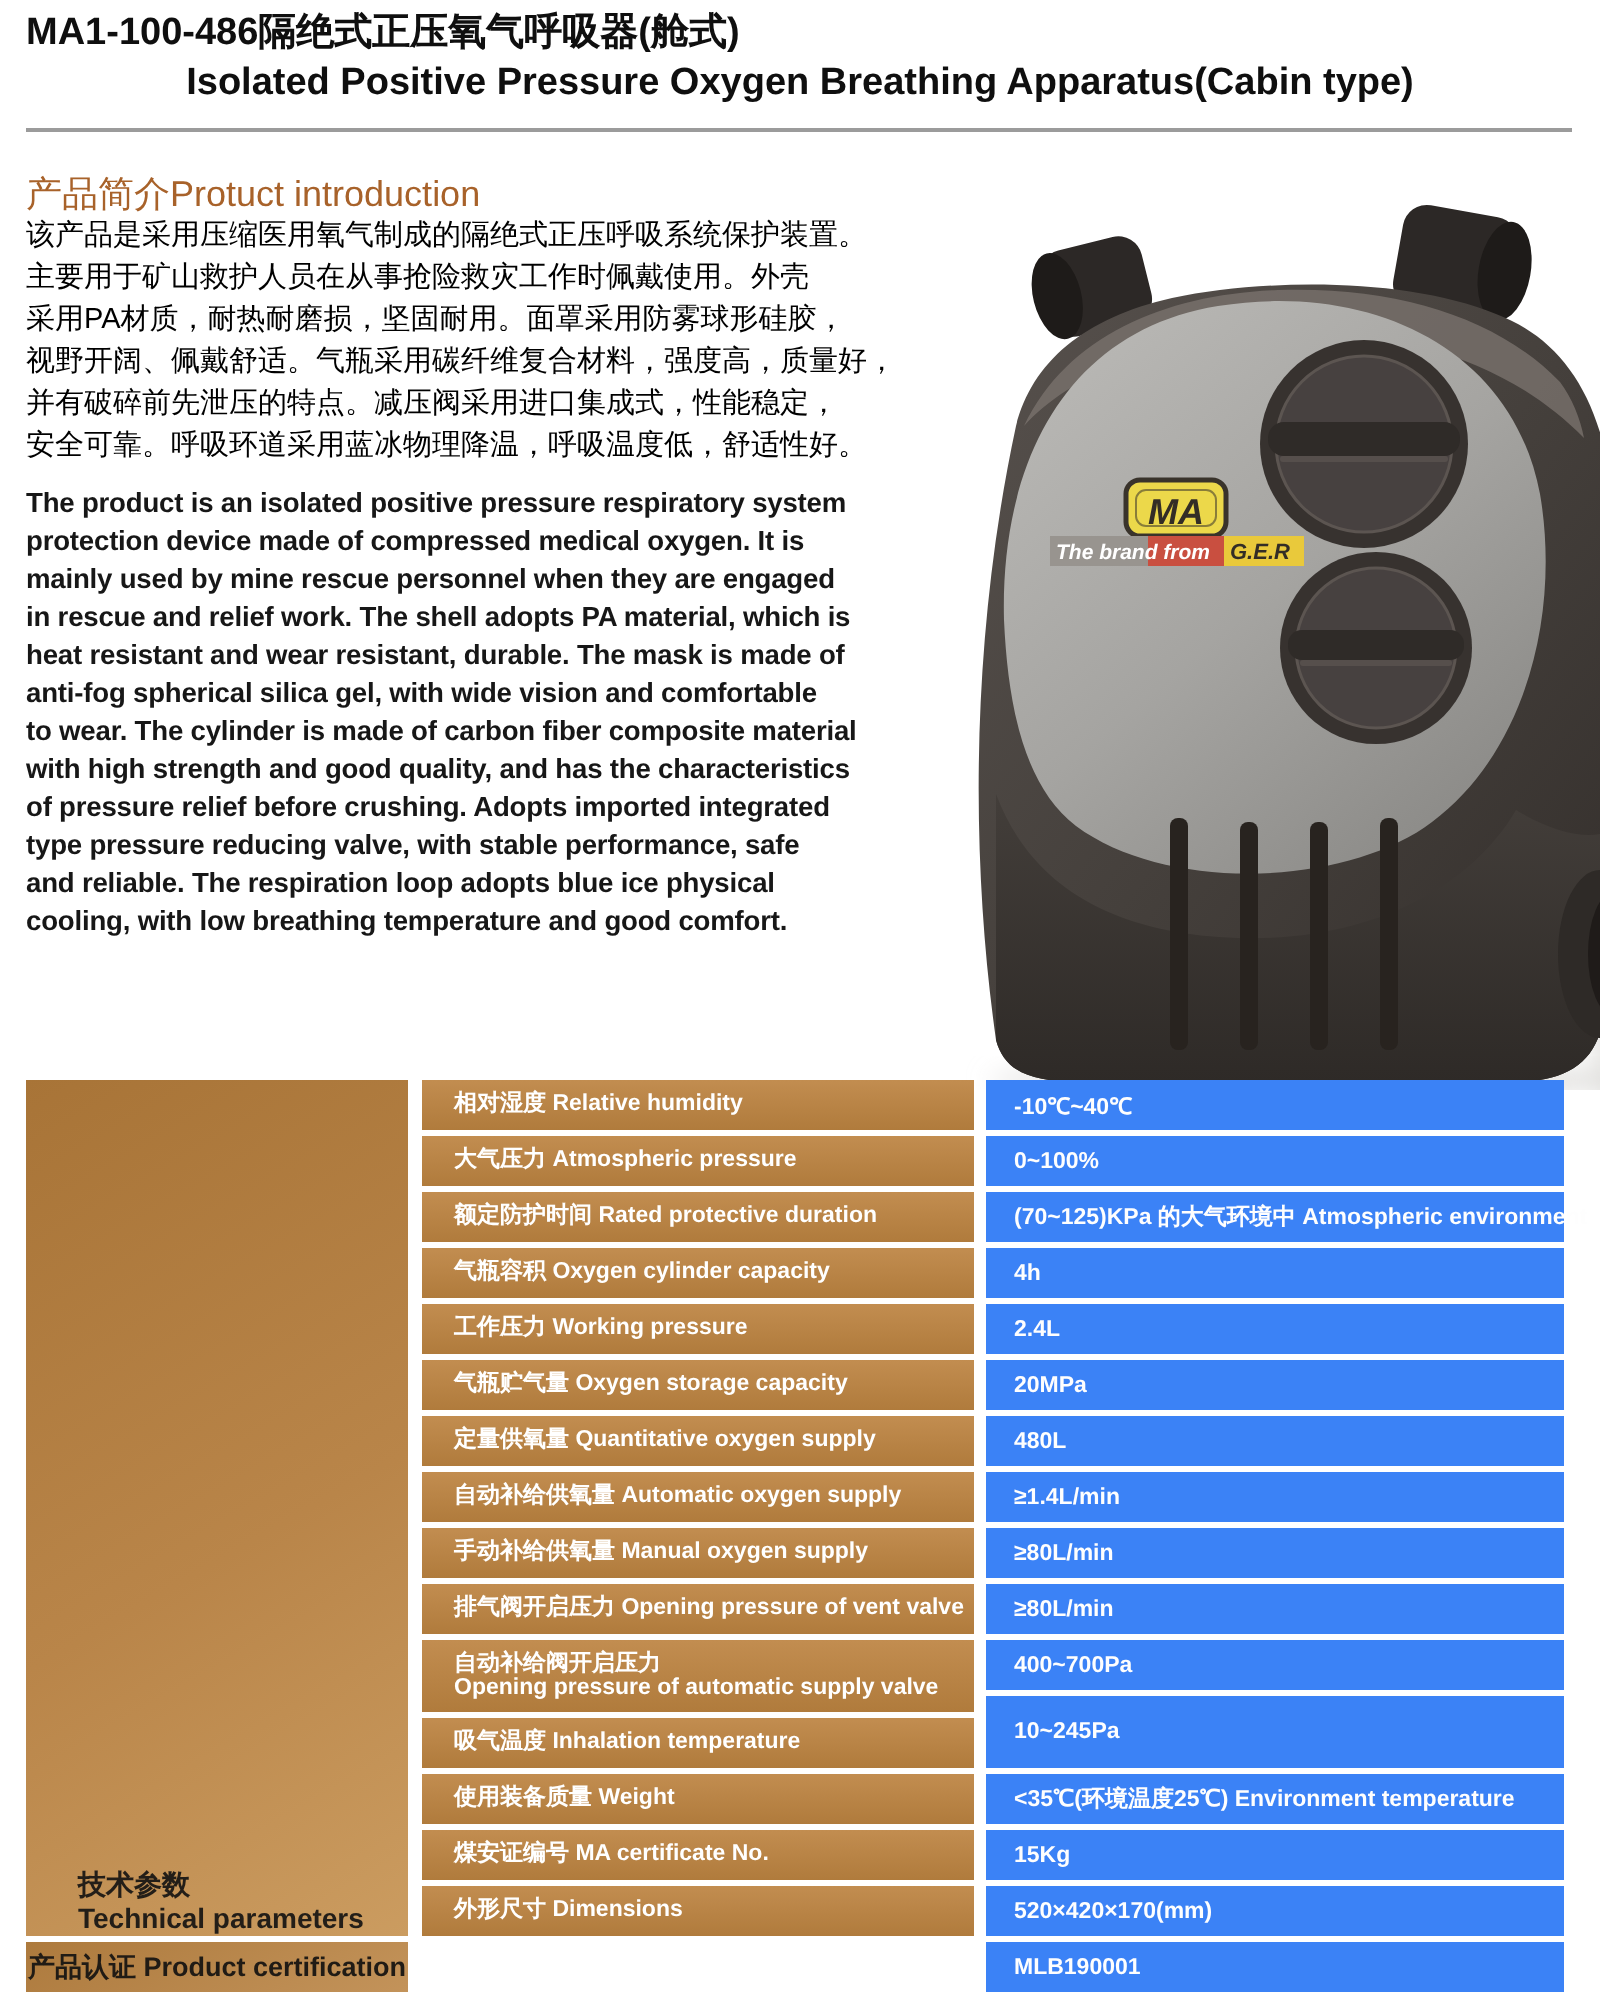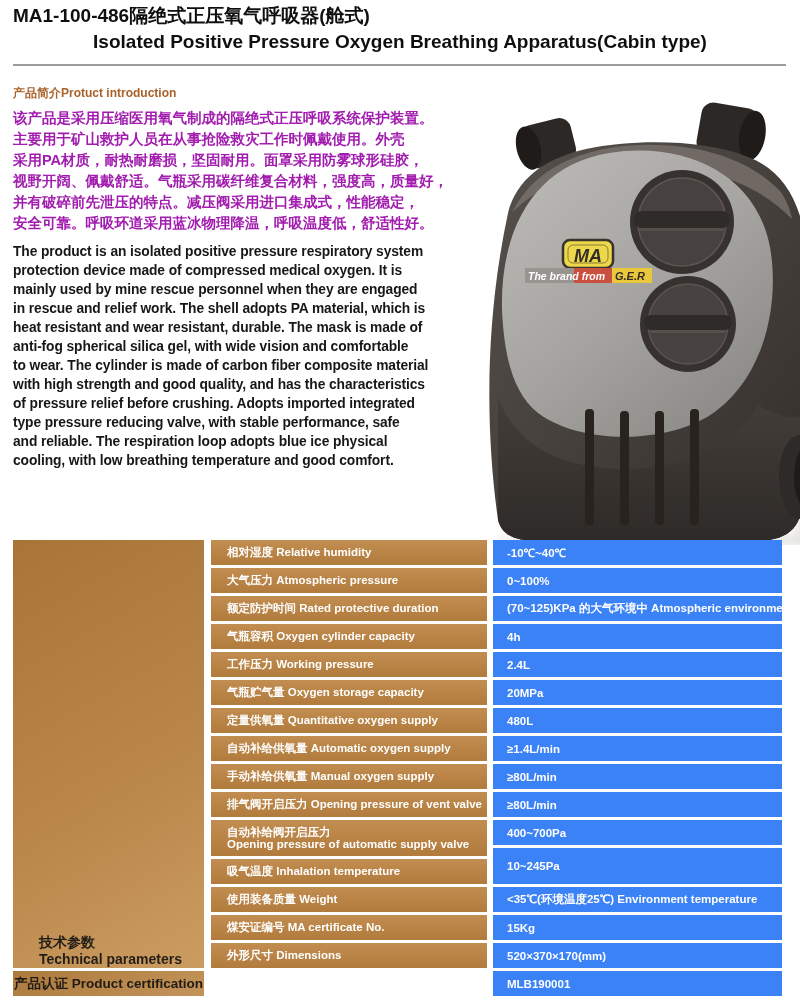--- a/index.html
+++ b/index.html
@@ -3,23 +3,23 @@
 <meta charset="utf-8">
 <style>
   html,body{margin:0;padding:0;}
   body{
     width:800px;height:1000px;position:relative;background:#ffffff;
     font-family:"Liberation Sans",sans-serif;overflow:hidden;color:#141414;
   }
   .title-cn{position:absolute;left:13px;top:3px;font-size:19px;font-weight:bold;color:#0f0f0f;white-space:nowrap;}
   .title-en{position:absolute;left:0;top:31px;width:800px;text-align:center;font-size:19px;font-weight:bold;color:#0f0f0f;}
   .divider{position:absolute;left:13px;top:64px;width:773px;height:2px;background:#9b9b9b;}
-  .intro-heading{position:absolute;left:13px;top:85px;font-size:12px;font-weight:bold;color:#a8622a;}
-  .para-cn{position:absolute;left:13px;top:108px;width:460px;font-size:14.5px;font-weight:bold;
-    line-height:21px;color:#a21caf;white-space:pre-line;}
+  .intro-heading{position:absolute;left:13px;top:85px;font-size:18px;font-weight:normal;color:#a8622a;}
+  .para-cn{position:absolute;left:13px;top:108px;width:460px;font-size:14.5px;font-weight:normal;
+    line-height:21px;color:#000000;white-space:pre-line;}
   .para-en{position:absolute;left:13px;top:242px;width:470px;font-size:13.8px;font-weight:600;
     line-height:19px;color:#171717;white-space:pre-line;letter-spacing:-0.1px;}
   .device{position:absolute;left:464px;top:95px;width:360px;height:450px;}
 
   
   .left-block{position:absolute;left:13px;top:540px;width:191px;height:428px;
     background:linear-gradient(150deg,#a87437 0%,#b98549 55%,#cb9c60 100%);
     display:flex;align-items:flex-end;}
   .left-label{padding-left:26px;font-size:14px;font-weight:bold;color:#231e18;line-height:17px;white-space:pre-line;}
   .cert-left{position:absolute;left:13px;top:971px;width:191px;height:25px;
@@ -204,15 +204,15 @@
   <div class="cell right-cell">2.4L</div>
   <div class="cell right-cell">20MPa</div>
   <div class="cell right-cell">480L</div>
   <div class="cell right-cell">≥1.4L/min</div>
   <div class="cell right-cell">≥80L/min</div>
   <div class="cell right-cell">≥80L/min</div>
   <div class="cell right-cell">400~700Pa</div>
   <div class="cell right-cell tall">10~245Pa</div>
   <div class="cell right-cell">&lt;35℃(环境温度25℃) Environment temperature</div>
   <div class="cell right-cell">15Kg</div>
-  <div class="cell right-cell">520×370×170(mm)</div>
+  <div class="cell right-cell">520×420×170(mm)</div>
   <div class="cell right-cell">MLB190001</div>
 </div>
 
 </body></html>

